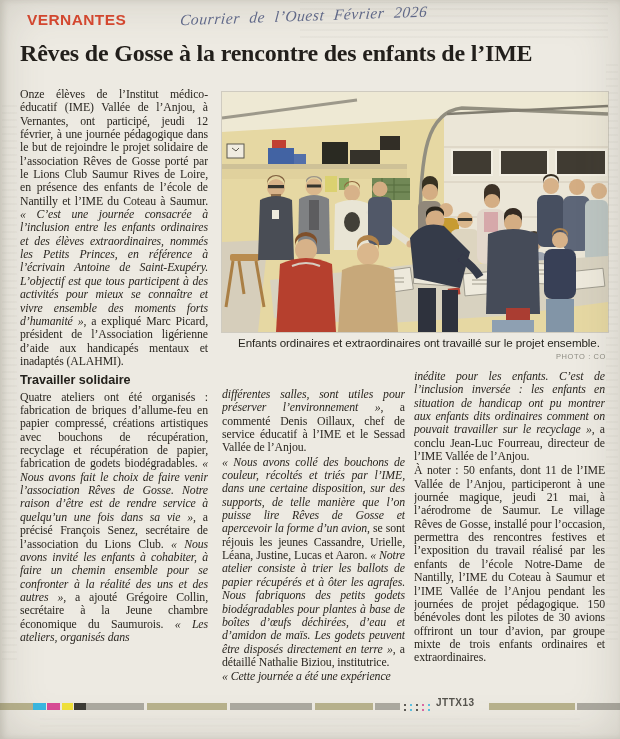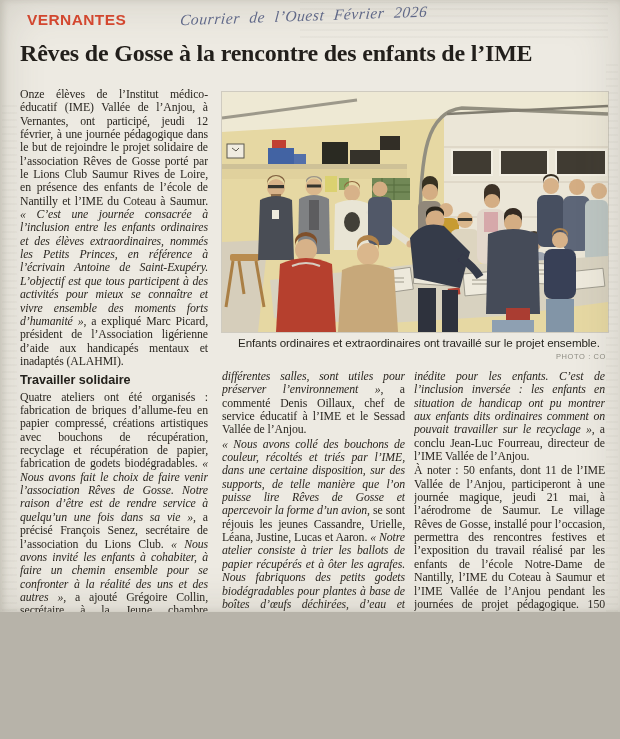--- a/index.html
+++ b/index.html
@@ -1,17 +1,17 @@
 <!DOCTYPE html>
 <html lang="fr"><head>
 <meta charset="utf-8">
 <style>
   html,body{margin:0;padding:0;background:#b7b3a9;}
   .page{
-    position:relative;width:620px;height:612px;overflow:hidden;
+    position:relative;width:620px;height:739px;overflow:hidden;
     background:var(--paper,#edeae2);
     font-family:"Liberation Serif","DejaVu Serif",serif;
   }
   .page::after{
     content:"";position:absolute;inset:0;pointer-events:none;
     box-shadow:inset 0 0 46px rgba(92,86,70,.20), inset 3px 0 6px rgba(92,86,70,.18);
   }
   .ghost{position:absolute;pointer-events:none;opacity:.38;
     background:repeating-linear-gradient(0deg, rgba(128,124,112,.13) 0 2px, transparent 2px 7px);}
   .kicker{
@@ -25,21 +25,21 @@
     letter-spacing:.6px;word-spacing:5px;
     transform:rotate(-2deg) skewX(-7deg);opacity:.85;
   }
   .headline{
     position:absolute;left:20px;top:38px;width:588px;
     font-weight:700;font-size:24px;line-height:30px;letter-spacing:-.2px;
     color:var(--ink,#221f1b);white-space:nowrap;
   }
   .col{position:absolute;overflow:hidden;color:var(--body,#2a2620);}
   .col-1{left:20px;top:88px;width:188px;height:618px;}
-  .col-2{left:222px;top:370px;width:183px;height:330px;}
+  .col-2{left:222px;top:388px;width:183px;height:330px;}
   .col-3{left:414px;top:370px;width:191px;height:330px;}
   .para{margin:0 0 1px;text-align:justify;font-size:11.8px;line-height:13.35px;letter-spacing:-.1px;}
   .para .it{font-style:italic;margin-top:16px;}
   .subhead{
     font-family:"Liberation Sans","DejaVu Sans",sans-serif;
     font-weight:700;font-size:12.6px;line-height:14.5px;margin:5px 0 3px;color:#23211c;
   }
   .photo{
     position:absolute;left:222px;top:92px;width:386px;height:240px;
     background:#e7d9a8;box-shadow:0 0 0 1px rgba(120,112,92,.25);
@@ -217,20 +217,21 @@
       </g>
     </svg>
   </div>
 
   <div class="caption">Enfants ordinaires et extraordinaires ont travaillé sur le projet ensemble.</div>
   <div class="credit">PHOTO : CO</div>
 
   <div class="col col-2">
       <p class="para"><span class="it">différentes salles, sont utiles pour préserver l’environnement »</span><span>, a commenté Denis Oillaux, chef de service éducatif à l’IME et le Sessad Vallée de l’Anjou.</span></p>
       <p class="para"><span class="it">« Nous avons collé des bouchons de couleur, récoltés et triés par l’IME, dans une certaine disposition, sur des supports, de telle manière que l’on puisse lire Rêves de Gosse et apercevoir la forme d’un avion</span><span>, se sont réjouis les jeunes Cassandre, Urielle, Léana, Justine, Lucas et Aaron. </span><span class="it">« Notre atelier consiste à trier les ballots de papier récupérés et à ôter les agrafes. Nous fabriquons des petits godets biodégradables pour plantes à base de boîtes d’œufs déchirées, d’eau et d’amidon de maïs. Les godets peuvent être disposés directement en terre »</span><span>, a détaillé Nathalie Biziou, institutrice.</span></p>
+      <p class="para"><span class="it">« Cette journée a été une expérience</span></p>
     </div>
   <div class="col col-3">
       <p class="para"><span class="it">inédite pour les enfants. C’est de l’inclusion inversée : les enfants en situation de handicap ont pu montrer aux enfants dits ordinaires comment on pouvait travailler sur le recyclage »</span><span>, a conclu Jean-Luc Fourreau, directeur de l’IME Vallée de l’Anjou.</span></p>
       <p class="para"><span>À noter : 50 enfants, dont 11 de l’IME Vallée de l’Anjou, participeront à une journée magique, jeudi 21 mai, à l’aérodrome de Saumur. Le village Rêves de Gosse, installé pour l’occasion, permettra des rencontres festives et l’exposition du travail réalisé par les enfants de l’école Notre-Dame de Nantilly, l’IME du Coteau à Saumur et l’IME Vallée de l’Anjou pendant les journées de projet pédagogique. 150 bénévoles dont les pilotes de 30 avions offriront un tour d’avion, par groupe mixte de trois enfants ordinaires et extraordinaires.</span></p>
     </div>
 
   <div class="regbar">
       <div class="seg" style="left: 0px; width: 33px; background: rgb(179, 173, 133);"></div>
       <div class="seg" style="left: 33px; width: 13px; background: rgb(42, 179, 226);"></div>
       <div class="seg" style="left: 47px; width: 13px; background: rgb(214, 61, 142);"></div>

